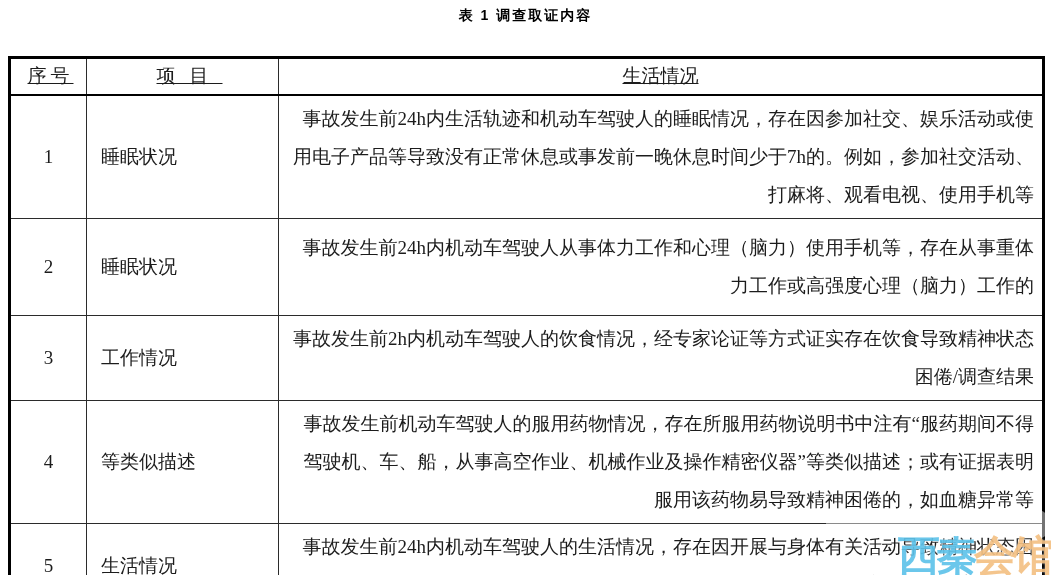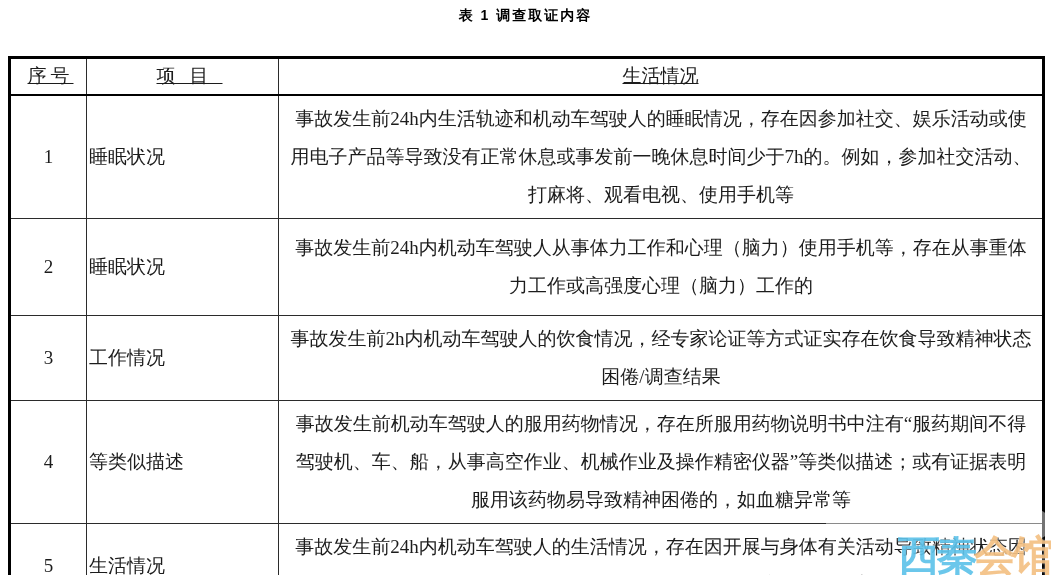--- a/index.html
+++ b/index.html
@@ -26,23 +26,23 @@
   .inv thead tr{height:37px;}
   .inv thead th{border-bottom:2.5px solid #000;text-align:center;vertical-align:middle;text-decoration:underline;}
   .inv thead th.col-no{width:77px;letter-spacing:4px;text-indent:4px;}
   .inv thead th.col-item{width:192px;letter-spacing:14px;text-indent:14px;}
   .inv tbody tr:nth-child(1){height:112px;}
   .inv tbody tr:nth-child(2){height:97px;}
   .inv tbody tr:nth-child(3){height:76px;}
   .inv tbody tr:nth-child(4){height:105px;}
   .inv tbody tr:nth-child(5){height:76px;}
   .inv td.c-no{text-align:center;vertical-align:middle;}
-  .inv td.c-item{text-align:left;vertical-align:middle;padding-left:2px;}
+  .inv td.c-item{text-align:left;vertical-align:middle;padding-left:14px;}
   .inv td.c-result{
-    text-align:center;vertical-align:middle;
+    text-align:right;vertical-align:middle;
     padding:4px 8px 4px 9px;line-height:38px;
   }
   .watermark-ghost{
     position:absolute;left:826px;top:511px;width:220px;height:27px;
     background:rgba(255,255,255,0.45);border-radius:5px;z-index:4;
   }
   .watermark{
     position:absolute;right:1px;bottom:-2px;z-index:5;
     font-family:"Liberation Sans","DejaVu Sans",sans-serif;
     font-size:42px;font-weight:bold;letter-spacing:-4px;line-height:1;

